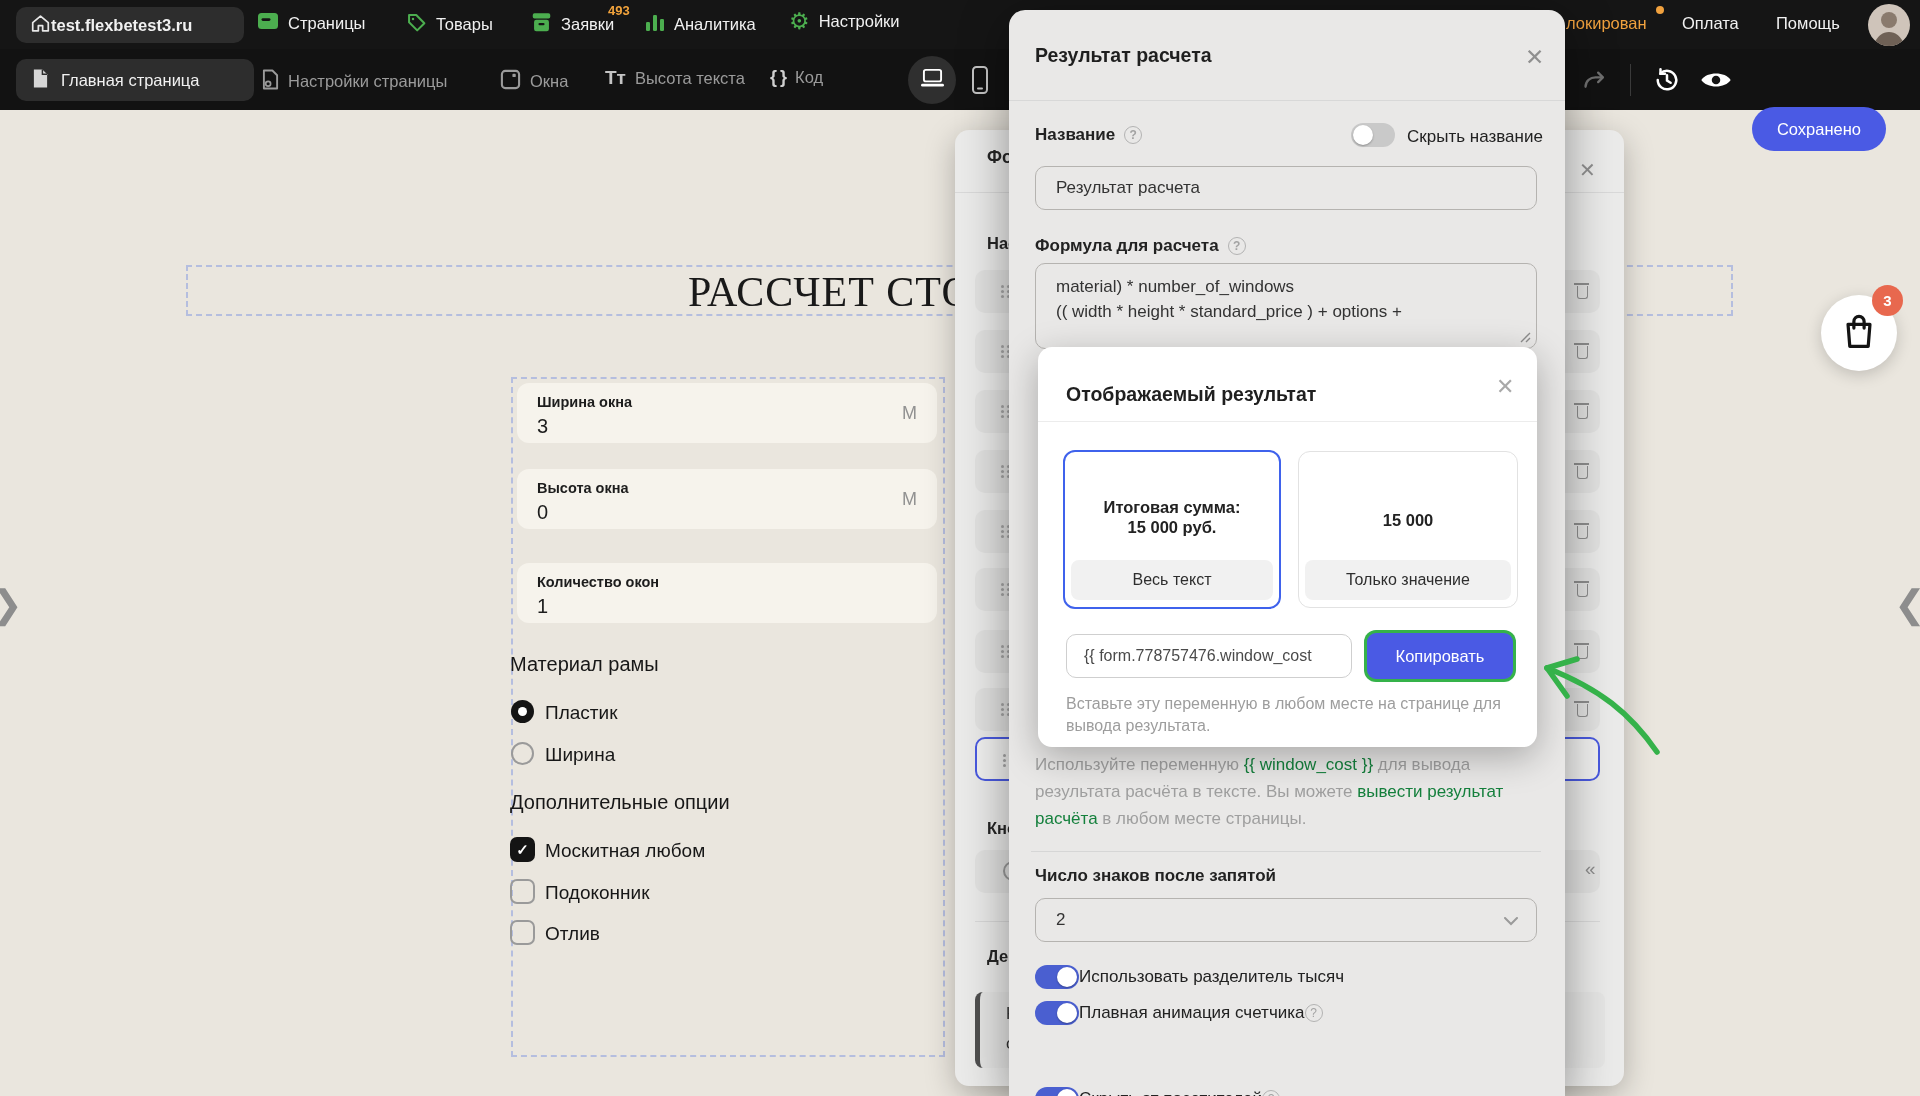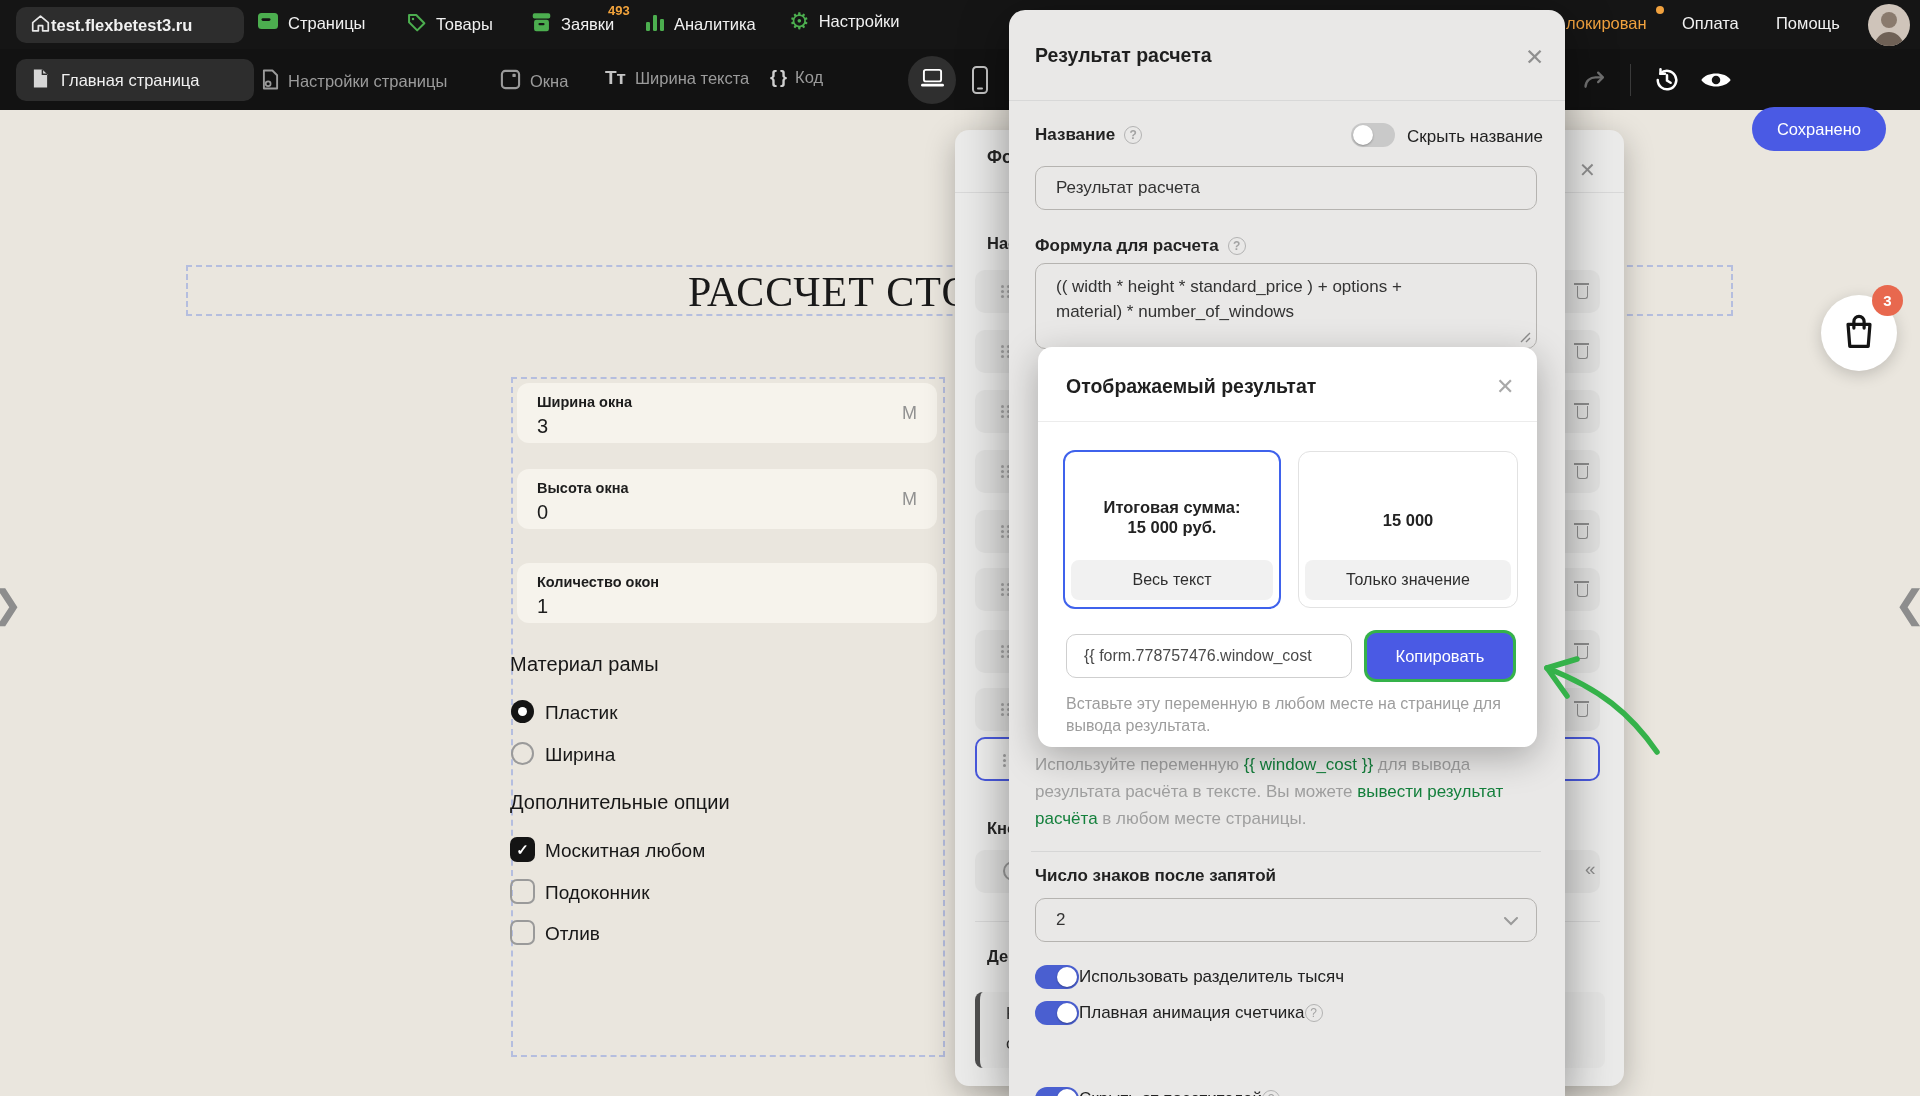--- a/index.html
+++ b/index.html
@@ -228,21 +228,21 @@
         <svg width="21" height="21" viewBox="0 0 22 22" fill="none" stroke="#9b9b9b" stroke-width="2.2">
             <rect x="2" y="2" width="18" height="18" rx="3.5"></rect>
             <rect x="13" y="5" width="3.5" height="3.5" rx="1" fill="#9b9b9b" stroke="none"></rect>
           </svg>
       </span>
       <span class="nav-gray">Окна</span>
     </div>
 
     <div class="icon-row abs" style="left:605px;top:18px;">
       <span style="color:#c4c4c4;font-size:19px;font-weight:700;">Tт</span>
-      <span class="nav-gray">Ширина текста</span>
+      <span class="nav-gray">Высота текста</span>
     </div>
 
     <div class="icon-row abs" style="left:770px;top:18px;">
       <span style="color:#cfcfcf;font-size:18px;font-weight:700;letter-spacing:-1px;">{ }</span>
       <span class="nav-gray">Код</span>
     </div>
 
     <div class="abs" style="left:908px;top:7px;width:48px;height:48px;border-radius:50%;background:#2f2f2f;display:flex;align-items:center;justify-content:center;">
       <span>
         <svg width="25" height="21" viewBox="0 0 26 22">
@@ -357,22 +357,22 @@
     <div class="tg off abs" style="left:1342px;top:113px;left:342px;"></div>
     <div class="abs" style="left:398px;top:117px;font-size:17px;color:#222;">Скрыть название</div>
 
     <div class="m1input" style="top:156px;height:44px;">Результат расчета</div>
 
     <div class="m1lb" style="left:26px;top:226px;">
       <span>Формула для расчета</span>
       <span class="q">?</span>
     </div>
     <div class="m1input" style="top:253px;height:86px;align-items:flex-start;padding-top:10px;display:block;">
+      <div style="font-size:17px;color:#333;line-height:25px;">material) * number_of_windows</div>
       <div style="font-size:17px;color:#333;line-height:25px;">(( width * height * standard_price ) + options +</div>
-      <div style="font-size:17px;color:#333;line-height:25px;">material) * number_of_windows</div>
       <svg width="11" height="11" viewBox="0 0 11 11" style="position:absolute;right:5px;bottom:5px;">
           <path d="M10 1 1 10 M10 6 6 10" stroke="#8c8c8c" stroke-width="1.4"></path>
         </svg>
     </div>
 
     <div class="hintline" style="top:745px;">
       <span>Используйте переменную </span><span class="bluetxt">{{ window_cost }}</span><span> для вывода</span>
     </div>
     <div class="hintline" style="top:772px;">
       <span>результата расчёта в тексте. Вы можете </span><span class="bluetxt">вывести результат</span>
@@ -402,21 +402,21 @@
       <span class="q">?</span>
     </div>
     <div class="togrow" style="top:1077px;">
       <span class="tg on"></span>
       <span>Скрыть от посетителей</span>
       <span class="q">?</span>
     </div>
   </div>
 
   <div class="modal3">
-    <div class="abs" style="left:28px;top:28px;font-size:19.5px;font-weight:700;color:#1f1f1f;">Отображаемый результат</div>
+    <div class="abs" style="left:28px;top:36px;font-size:19.5px;font-weight:700;color:#1f1f1f;">Отображаемый результат</div>
     <div class="xclose abs" style="left:458px;top:29px;font-size:22px;color:#a8a8a8;">✕</div>
     <div class="abs" style="left:0;top:74px;width:499px;height:1px;background:#ececec;"></div>
 
     <div class="card" style="left:25px;top:103px;width:218px;height:159px;border:2.5px solid #3f62ec;">
       <div class="ctr" style="top:45px;">Итоговая сумма:</div>
       <div class="ctr" style="top:65px;">15 000 руб.</div>
       <div class="cardfoot">Весь текст</div>
     </div>
     <div class="card" style="left:260px;top:104px;width:220px;height:157px;border:1.5px solid #e2e2e2;">
       <div class="ctr" style="top:58px;">15 000</div>

